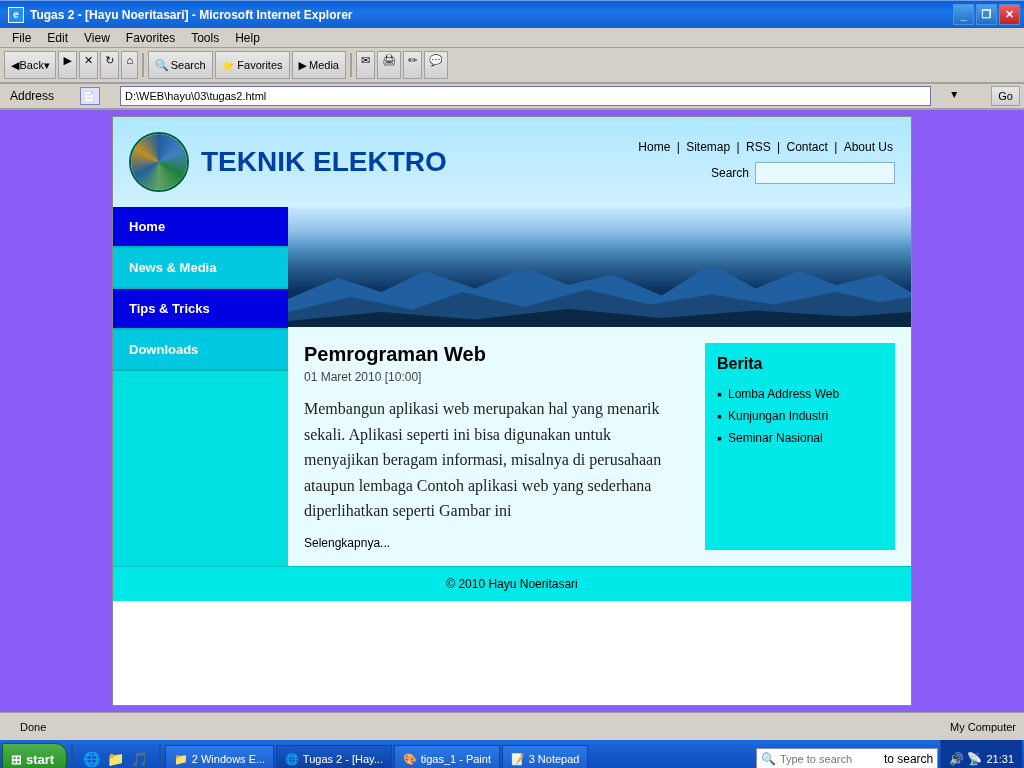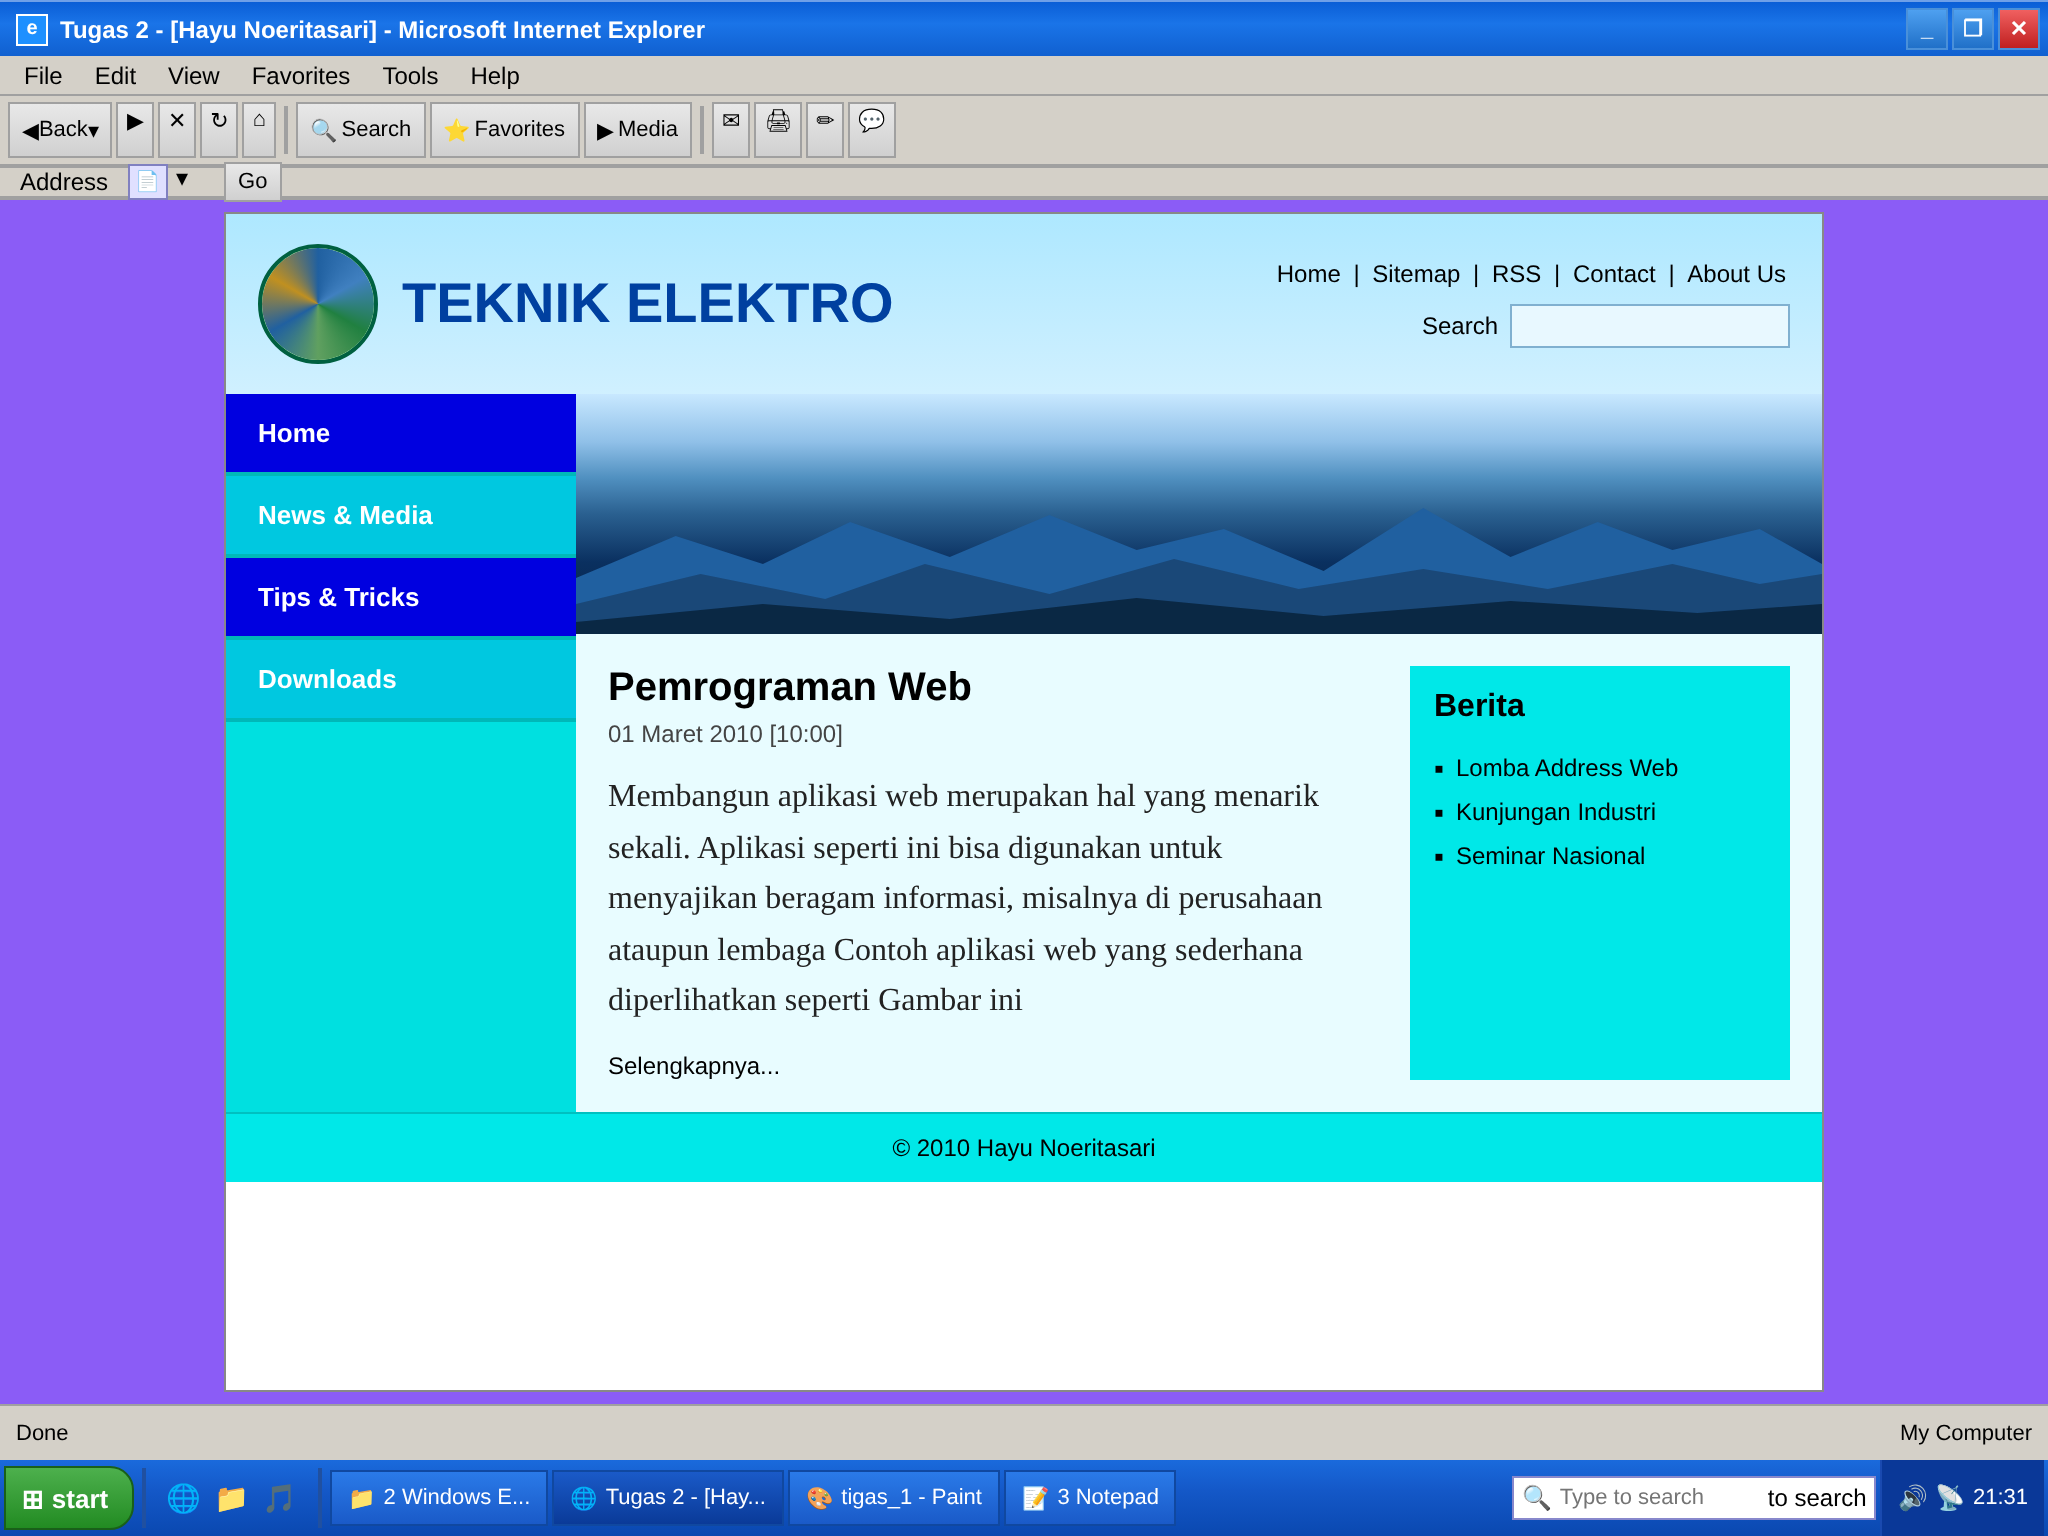--- a/index.html
+++ b/index.html
@@ -87,26 +87,26 @@
       padding: 2px 4px;
       background: linear-gradient(to bottom, #e8e8e8, #d0d0d0);
       border: 1px solid #a0a0a0;
       cursor: pointer;
       font-size: 11px;
     }
 
     
     .address-bar {
       background: #d4d0c8;
-      height: 16px;
+      height: 26px;
       display: flex;
       align-items: center;
       padding: 2px 4px;
       border-bottom: 2px solid #a0a0a0;
-      gap: 4px;
+      gap: 20px;
     }
     .address-label { font-size: 12px; color: #000; padding: 0 6px; }
     .address-input {
       flex: 1;
       height: 20px;
       border: 1px solid #7070b0;
       padding: 0 4px;
       font-size: 11px;
       background: white;
     }
@@ -351,21 +351,21 @@
     .status-bar {
       background: #d4d0c8;
       height: 28px;
       display: flex;
       align-items: center;
       padding: 0 8px;
       border-top: 1px solid #a0a0a0;
       justify-content: space-between;
       font-size: 11px;
     }
-    .status-left { color: #000; }
+    .status-left { color: #000; margin-left: 12px; }
 
     
     .taskbar {
       background: linear-gradient(to bottom, #1a6adc 0%, #1458c8 40%, #0a48b0 100%);
       height: 38px;
       display: flex;
       align-items: center;
       padding: 0 2px;
       gap: 2px;
     }
@@ -494,20 +494,21 @@
   <div class="toolbar-sep"></div>
   <div class="nav-arrow">✉</div>
   <div class="nav-arrow">🖨</div>
   <div class="nav-arrow">✏</div>
   <div class="nav-arrow">💬</div>
 </div>
 
 <div class="address-bar">
   <span class="address-label">Address</span>
   <div style="width:20px;height:18px;background:#e0e0ff;border:1px solid #8080c0;display:flex;align-items:center;justify-content:center;font-size:10px;">📄</div>
+  <input class="address-input" type="text" value="D:\WEB\hayu\03\tugas2.html" style="">
   <div style="width:20px;height:18px;">▾</div>
   <button class="go-btn">Go</button>
 </div>
 
 <div class="browser-content">
   <div class="website">
 
     <div class="site-header">
       <div class="site-logo-area">
         <div class="logo-circle">

